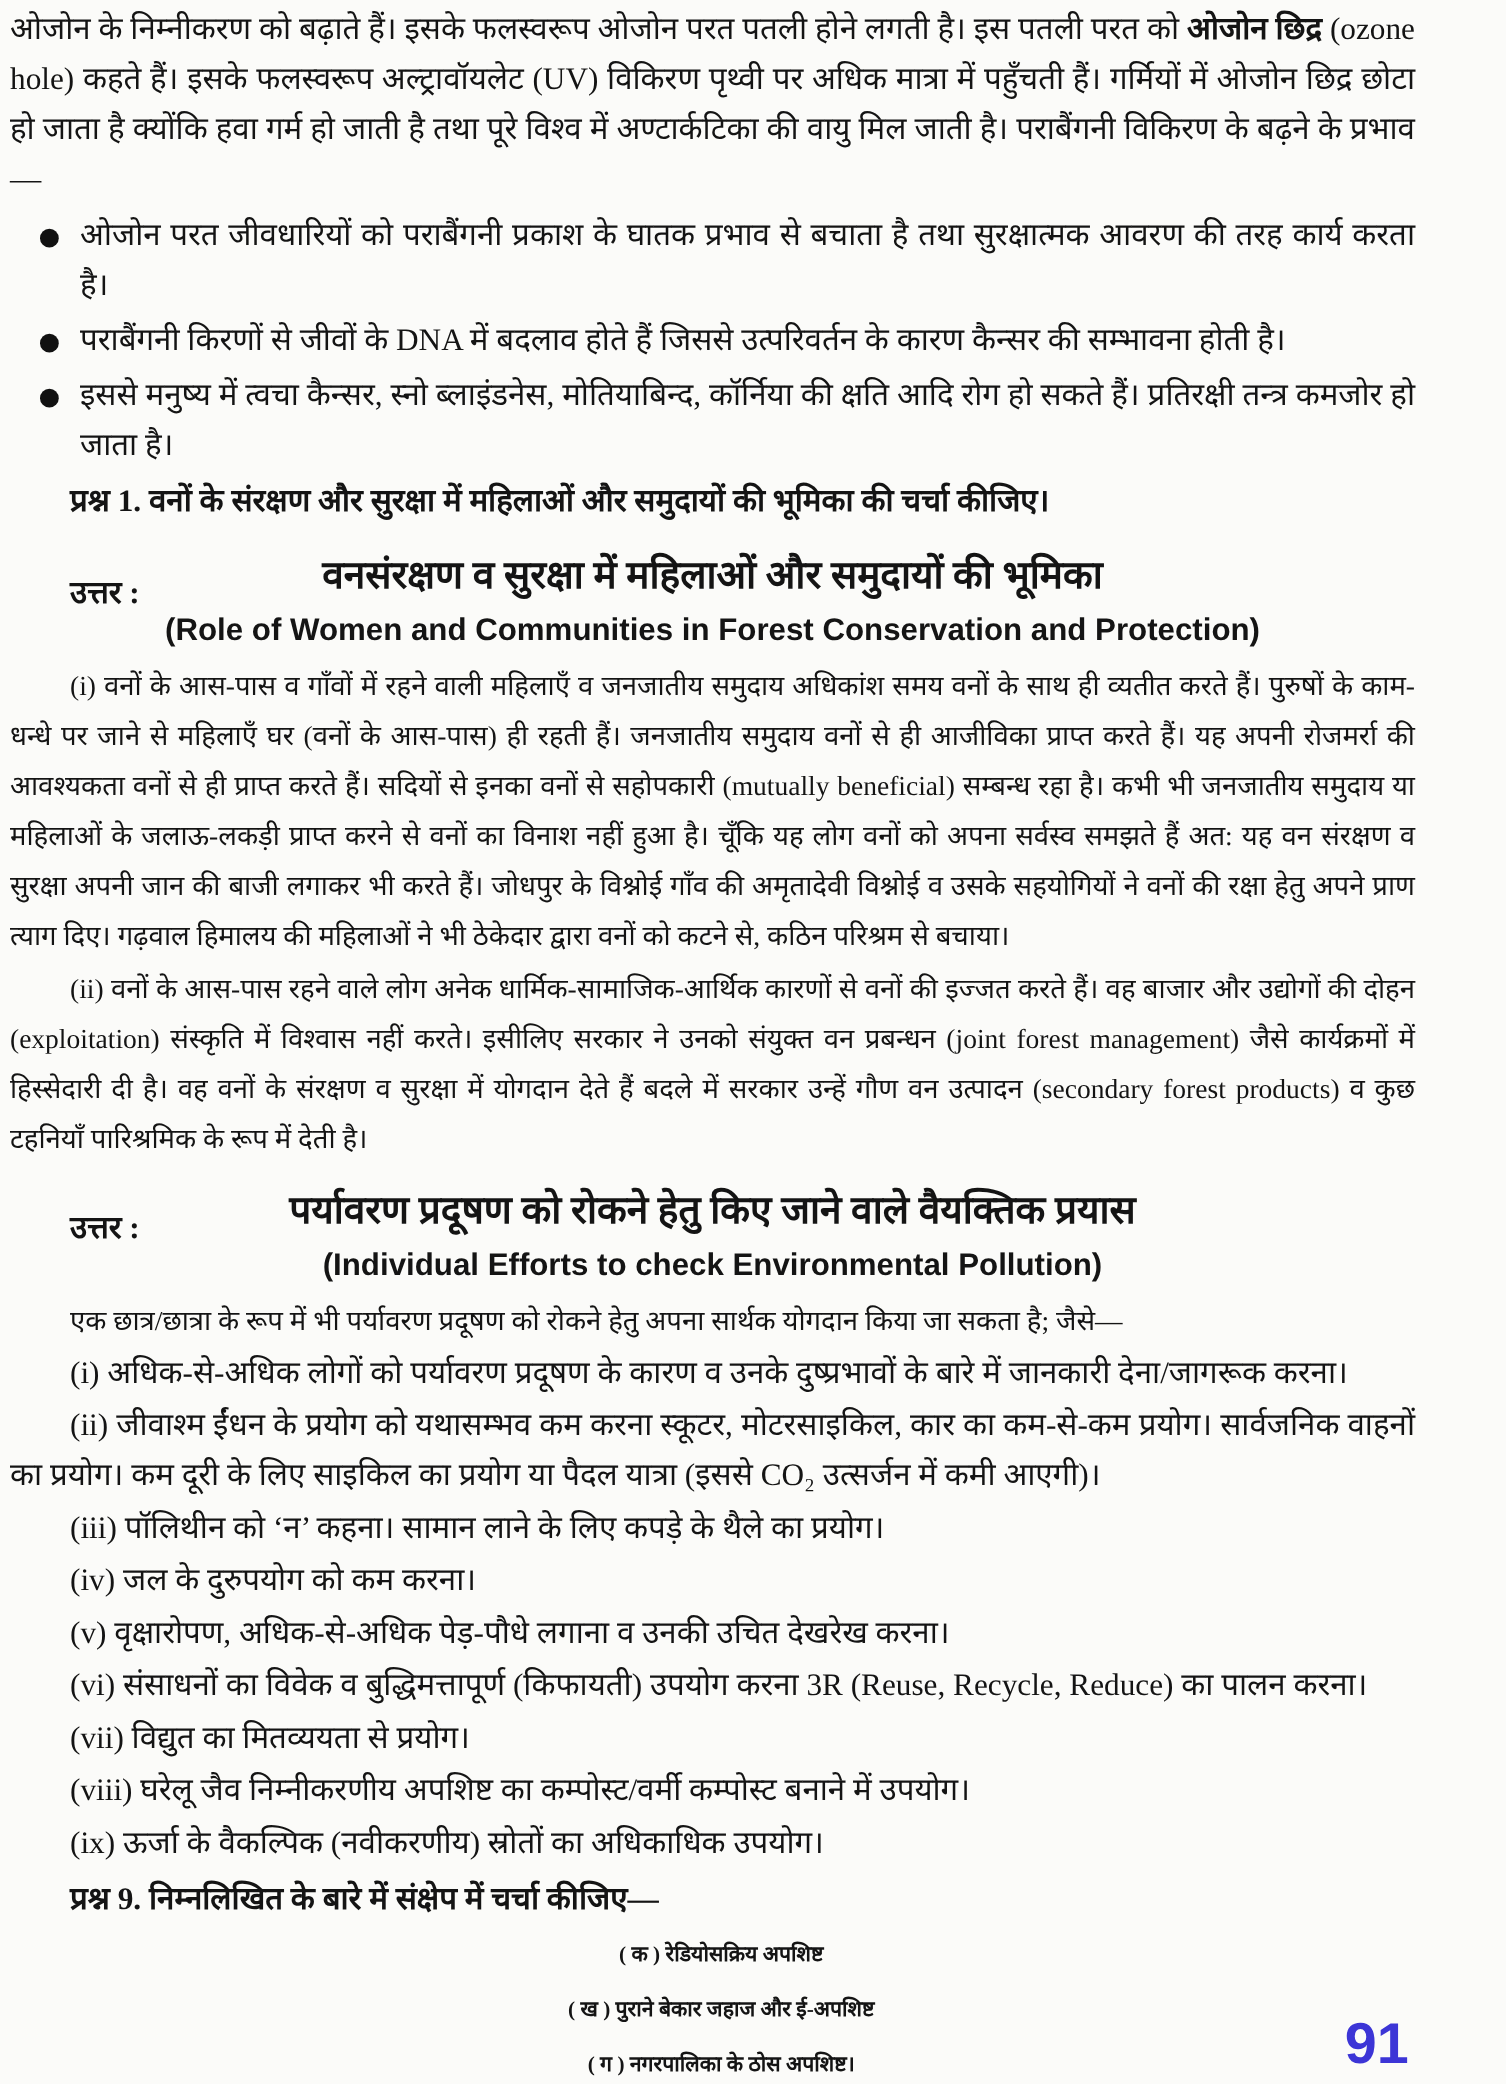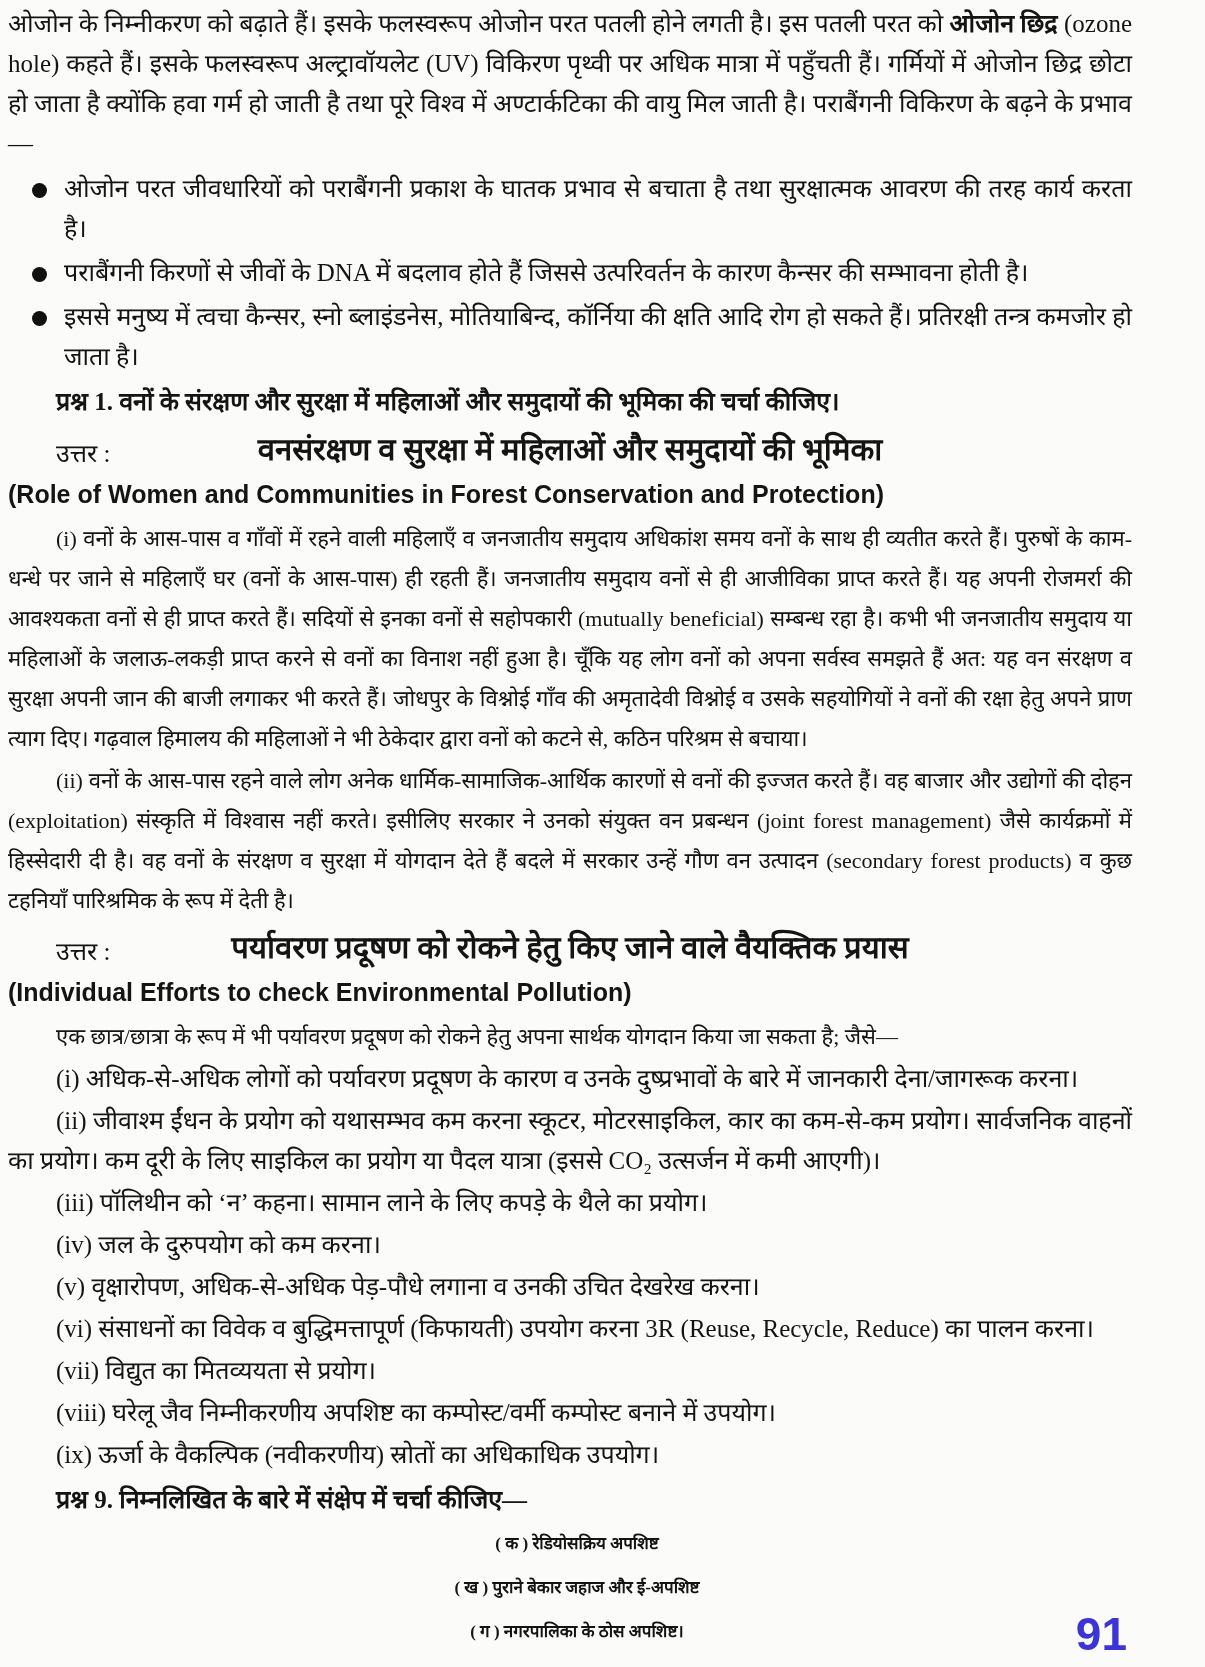--- a/index.html
+++ b/index.html
@@ -63,33 +63,33 @@
     text-align: left;
   }
   .answer-row {
     position: relative;
     margin: 2px 0 0 0;
     min-height: 48px;
   }
   .answer-label {
     position: absolute;
     left: 48px;
-    top: 8px;
-    font-weight: normal;
+    top: 18px;
+    font-weight: bold;
     font-size: 25px;
   }
   .answer-heading-hi {
     text-align: center;
     font-weight: bold;
     font-size: 31px;
     line-height: 46px;
-    margin: 4px;
+    margin: 14px;
   }
   .answer-heading-en {
-    text-align: left;
+    text-align: center;
     font-weight: bold;
     font-family: "Liberation Sans", "DejaVu Sans", sans-serif;
     font-size: 25px;
     line-height: 38px;
     margin: 0 0 6px 0;
   }
   .para {
     font-size: 22px;
     line-height: 40px;
     text-align: justify;

